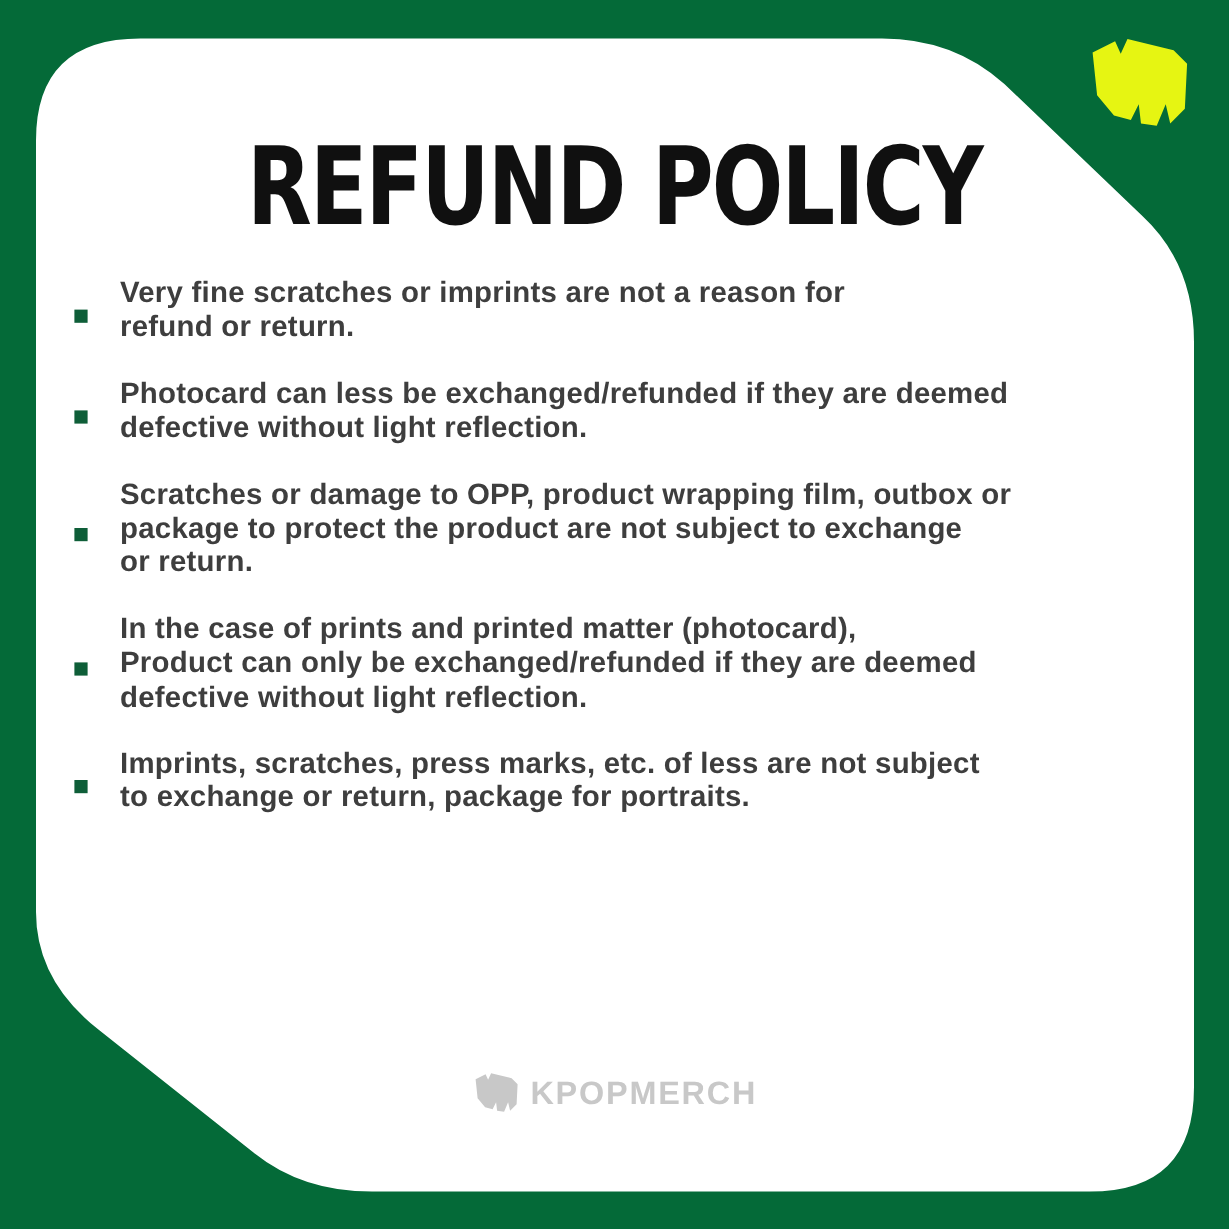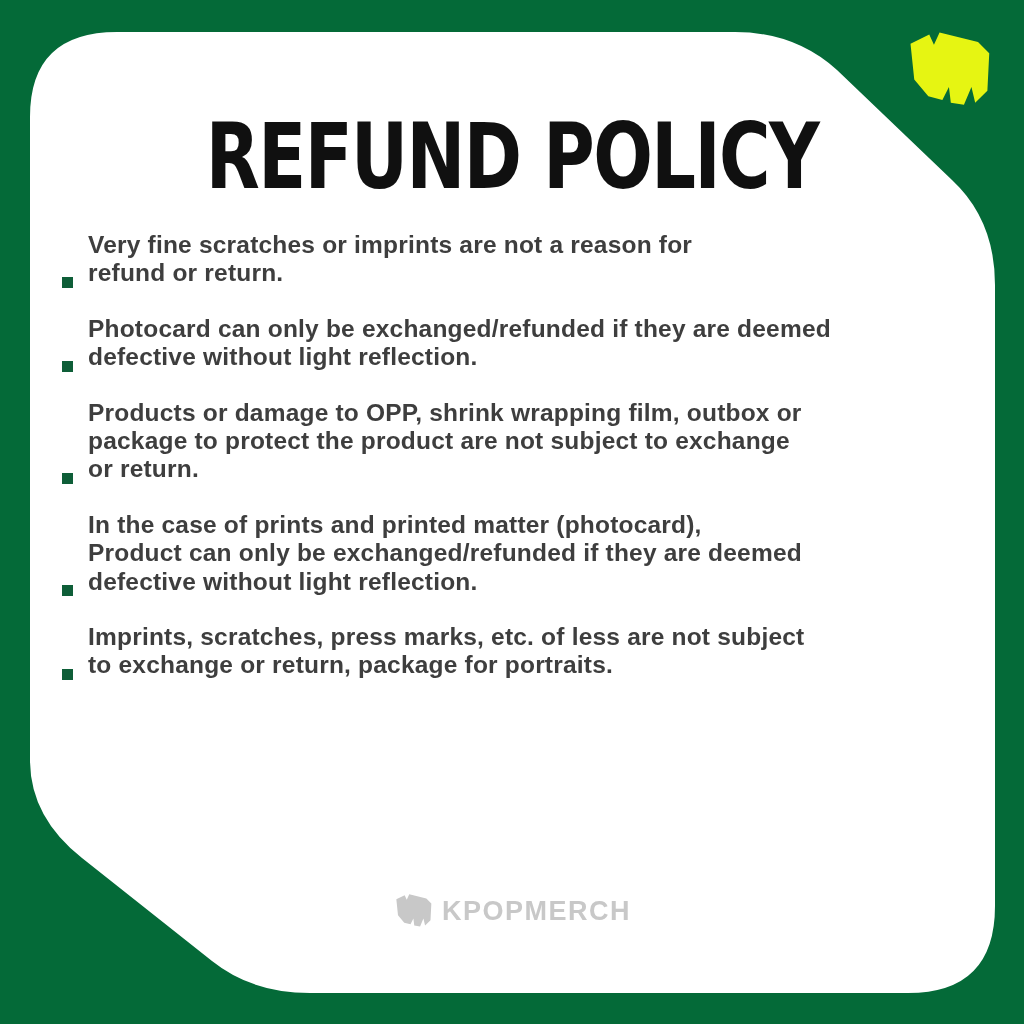--- a/index.html
+++ b/index.html
@@ -33,22 +33,23 @@
     transform:scaleX(0.78);
     transform-origin:50% 0;
     white-space:nowrap;
   }
 
   .policy-list{
     position:absolute;left:62px;top:231px;right:30px;
     list-style:none;margin:0;padding:0;
   }
   .policy-list li{
-    display:flex;align-items:flex-end;
+    display:flex;align-items:center;
     margin:0 0 27px 0;
+    gap:12px;
   }
   .sq{
     flex:0 0 auto;
     width:11px;height:11px;margin:8px 15px 0 0;
     background:var(--bullet_green);
   }
   .txt{
     margin:0;
     white-space:pre-line;
     font-size:24.5px;line-height:28.4px;
@@ -97,26 +98,26 @@
   <h1 class="title">REFUND POLICY</h1>
 
   <ul class="policy-list">
     <li>
       <span class="sq"></span>
       <p class="txt">Very fine scratches or imprints are not a reason for
 refund or return.</p>
     </li>
     <li>
       <span class="sq"></span>
-      <p class="txt">Photocard can only be exchanged/refunded if they are deemed
+      <p class="txt">Photocard can less be exchanged/refunded if they are deemed
 defective without light reflection.</p>
     </li>
     <li>
       <span class="sq"></span>
-      <p class="txt">Products or damage to OPP, shrink wrapping film, outbox or
+      <p class="txt">Scratches or damage to OPP, product wrapping film, outbox or
 package to protect the product are not subject to exchange
 or return.</p>
     </li>
     <li>
       <span class="sq"></span>
       <p class="txt">In the case of prints and printed matter (photocard),
 Product can only be exchanged/refunded if they are deemed
 defective without light reflection.</p>
     </li>
     <li>

